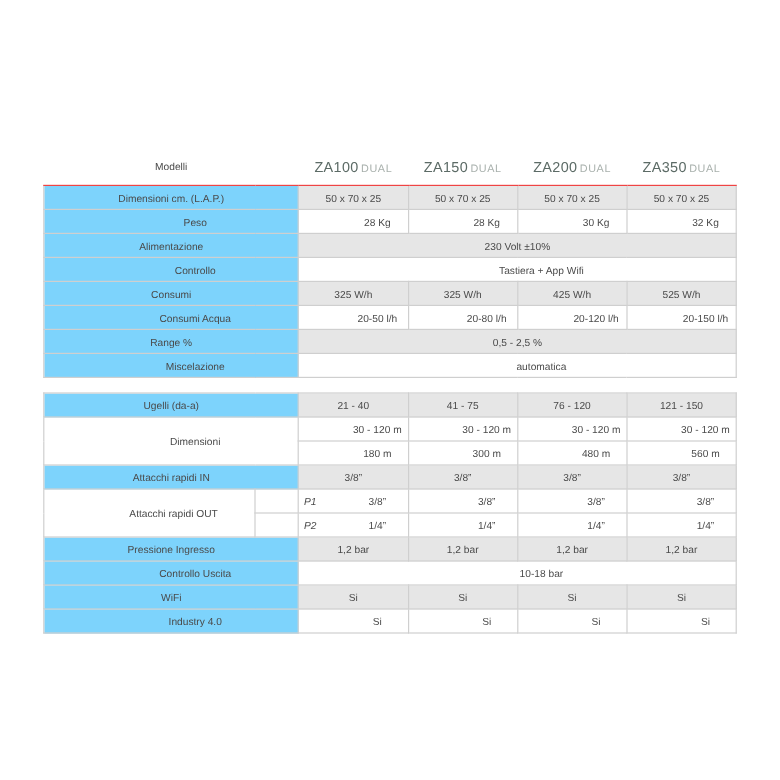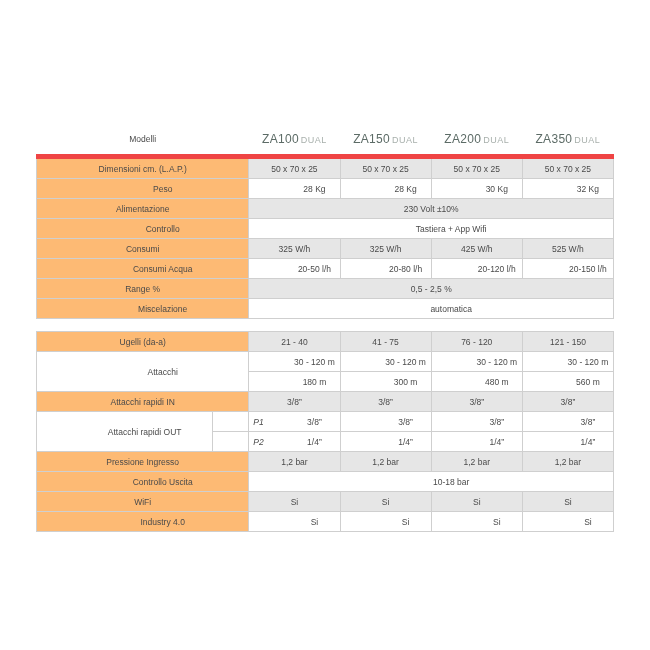--- a/index.html
+++ b/index.html
@@ -48,27 +48,27 @@
   }
   .row-shade td {
     background: #e6e6e6;
   }
   .row-plain td {
     background: #ffffff;
     padding-left: 40px;
   }
   .row-shade .label-cell,
   .row-plain .label-cell {
-    background: #fdba74;
+    background: #7dd3fc;
   }
   .head-row td {
     border-top: none;
     border-left: none;
     border-right: none;
-    border-bottom: 5px solid #ef4444;
+    border-bottom: 1px solid #ef4444;
     height: 30px;
     background: #ffffff;
   }
   .head-title {
     text-align: left;
     padding-left: 8px;
     font-size: 13px;
     color: #4a4a4a;
     font-weight: normal;
   }
@@ -197,21 +197,21 @@
       </tr>
 
       <tr class="row-shade">
         <td class="label-cell" colspan="2">Ugelli (da-a)</td>
         <td>21 - 40</td>
         <td>41 - 75</td>
         <td>76 - 120</td>
         <td>121 - 150</td>
       </tr>
       <tr class="row-plain">
-        <td class="merge-label" colspan="2" rowspan="2">Attacchi</td>
+        <td class="merge-label" colspan="2" rowspan="2">Dimensioni</td>
         <td class="span-cell">30 - 120 m</td>
         <td class="span-cell">30 - 120 m</td>
         <td class="span-cell">30 - 120 m</td>
         <td class="span-cell">30 - 120 m</td>
       </tr>
       <tr class="row-plain">
         <td>180 m</td>
         <td>300 m</td>
         <td>480 m</td>
         <td>560 m</td>

